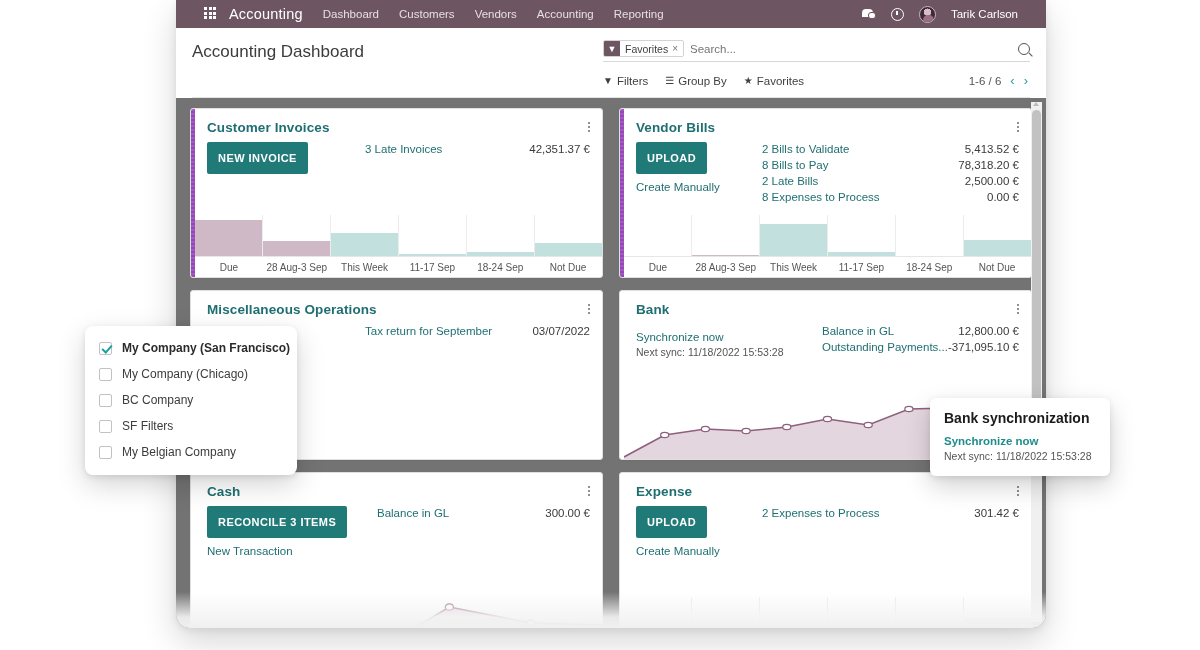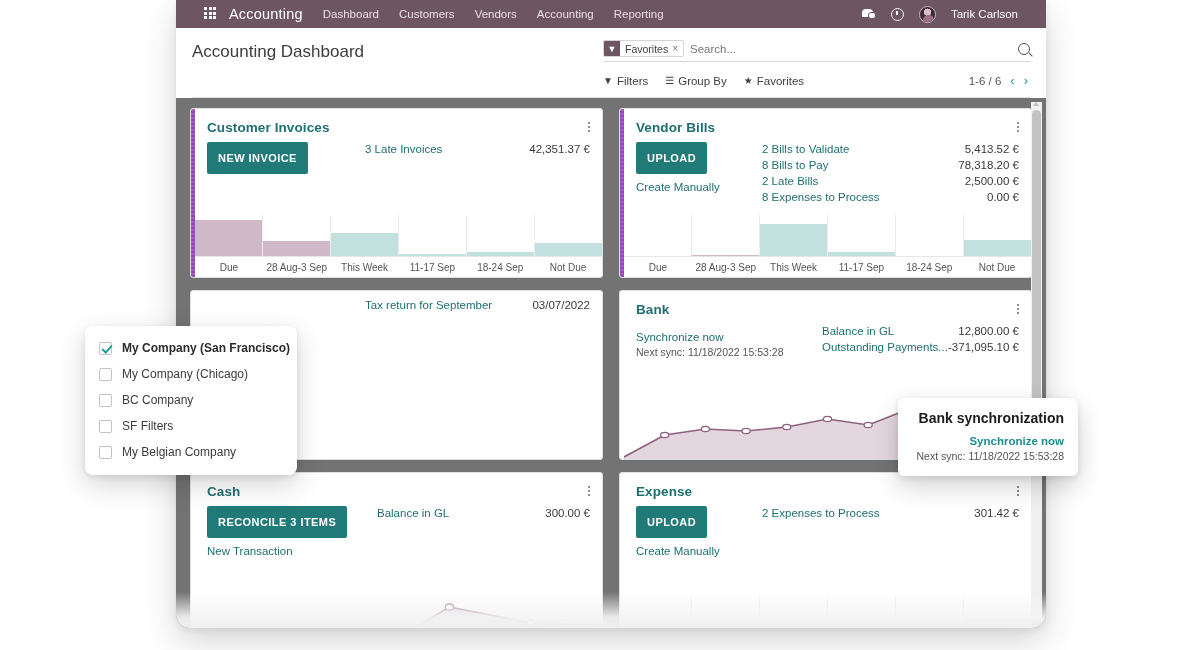--- a/index.html
+++ b/index.html
@@ -135,23 +135,23 @@
           margin-right:10px; position:relative; flex:none;}
   .company-item.checked .cbox:after {
     content:""; position:absolute; left:3.5px; top:.5px; width:4px;height:8px;
     border:solid #18a0a0; border-width:0 2px 2px 0; transform:rotate(42deg);
   }
   .company-name { font-size:12px; color:#3c3c3c; white-space:nowrap;}
   .company-item.checked .company-name { font-weight:bold; color:#2b2b2b;}
 
   
   .tooltip-pop {
-    position:absolute; left:898px; top:398px; width:180px; background:#fff;
+    position:absolute; left:930px; top:398px; width:180px; background:#fff;
     border-radius:6px; box-shadow: 0 10px 26px rgba(0,0,0,.18), 0 2px 6px rgba(0,0,0,.10);
-    padding: 12px 14px 14px 14px; z-index: 45; text-align: right;
+    padding: 12px 14px 14px 14px; z-index: 45;
   }
   .tt-title { font-size:14px; font-weight:bold; color:#1b1b1b; margin-bottom:9px; white-space:nowrap;}
   .tt-link { font-size:11.5px; color:#1f8c8c; font-weight:bold; cursor:pointer;}
   .tt-note { font-size:10.5px; color:#555; margin-top:3px; white-space:nowrap;}
 
   
   .fade-bottom { position:absolute; left:0; right:0; bottom:0; height:36px;
       background:linear-gradient(180deg, rgba(244,244,244,0) 0%, rgba(244,244,244,.92) 70%, #f0f0f0 100%);
       pointer-events:none; z-index:30;}
 </style>
@@ -346,20 +346,28 @@
               <div>28 Aug-3 Sep</div>
               <div>This Week</div>
               <div>11-17 Sep</div>
               <div>18-24 Sep</div>
               <div>Not Due</div>
             </div>
           </div>
         </div>
 
         <div class="card">
+          <div class="card-head">
+            <div class="card-title">Miscellaneous Operations</div>
+            <div class="kebab">
+                <span></span>
+                <span></span>
+                <span></span>
+              </div>
+          </div>
           <div class="card-body">
             <div class="left-col" style="width:150px;"></div>
             <div class="right-col">
               <div class="stat-row">
                 <span class="stat-label">Tax return for September</span>
                 <span class="stat-value">03/07/2022</span>
               </div>
             </div>
           </div>
         </div>

